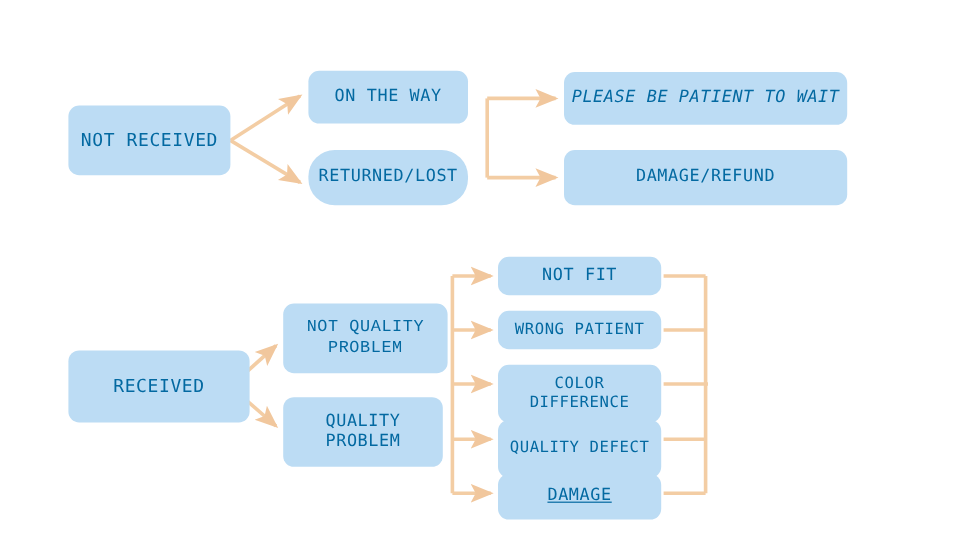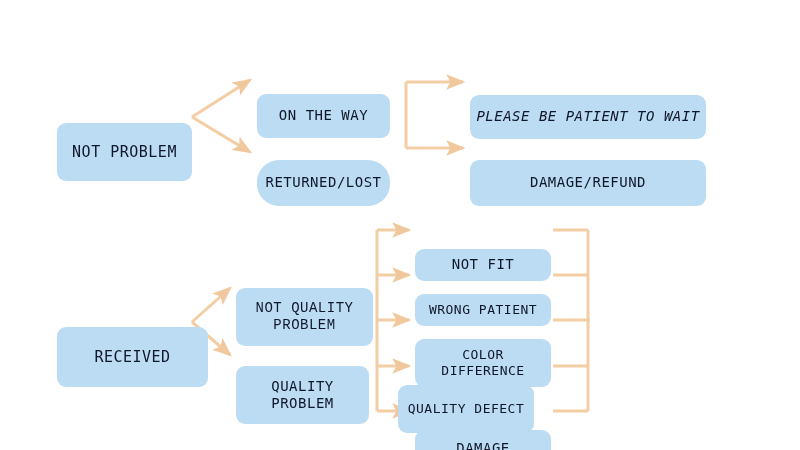--- a/index.html
+++ b/index.html
@@ -12,32 +12,31 @@
     width: 800px;
     height: 450px;
     background: #ffffff;
     overflow: hidden;
     font-family: "DejaVu Sans Mono", "Liberation Mono", monospace;
   }
   .node {
     position: absolute;
     background: #bcdcf4;
     border-radius: 9px;
-    color: #0f172a;
+    color: #0369a1;
     display: flex;
     align-items: center;
     justify-content: center;
     text-align: center;
     box-sizing: border-box;
     line-height: 1.25;
     letter-spacing: 0.5px;
     font-weight: 400;
     padding: 2px 4px;
     white-space: pre-line;
-    margin-top: 35px;
   }
   .edge-layer {
     position: absolute;
     left: 0;
     top: 0;
     width: 800px;
     height: 450px;
     pointer-events: none;
   }
   
@@ -89,21 +88,21 @@
     <g stroke="#f3cda4" stroke-width="3" fill="none">
       <path d="M588,230 L588,411"></path>
       <line x1="553" y1="230" x2="588" y2="230"></line>
       <line x1="553" y1="275" x2="588" y2="275"></line>
       <line x1="553" y1="320" x2="590" y2="320"></line>
       <line x1="553" y1="366" x2="588" y2="366"></line>
       <line x1="553" y1="411" x2="588" y2="411"></line>
     </g>
   </svg>
 
-  <div class="node fs-15" style="left:57px; top:88px; width:135px; height:58px;">NOT PROBLEM</div>
+  <div class="node fs-15" style="left:57px; top:88px; width:135px; height:58px;">NOT RECEIVED</div>
 
   <div class="node fs-14" style="left:257px; top:59px; width:133px; height:44px;">ON THE WAY</div>
 
   <div class="node fs-14" style="left:257px; top:125px; width:133px; height:46px;border-radius:22px;">RETURNED/LOST</div>
 
   <div class="node fs-14" style="left:470px; top:60px; width:236px; height:44px;font-style:italic;">PLEASE BE PATIENT TO WAIT</div>
 
   <div class="node fs-14" style="left:470px; top:125px; width:236px; height:46px;">DAMAGE/REFUND</div>
 
   <div class="node fs-15" style="left:57px; top:292px; width:151px; height:60px;">RECEIVED</div>
@@ -113,18 +112,18 @@
 
   <div class="node fs-14" style="left:236px; top:331px; width:133px; height:58px;">QUALITY
 PROBLEM</div>
 
   <div class="node fs-14" style="left:415px; top:214px; width:136px; height:32px;">NOT FIT</div>
 
   <div class="node fs-13" style="left:415px; top:259px; width:136px; height:32px;">WRONG PATIENT</div>
 
   <div class="node fs-13" style="left:415px; top:304px; width:136px; height:48px;">COLOR DIFFERENCE</div>
 
-  <div class="node fs-13" style="left:398px; top:350px; width:136px; height:48px;text-align:center;">QUALITY DEFECT</div>
+  <div class="node fs-13" style="left:415px; top:350px; width:136px; height:48px;text-align:center;">QUALITY DEFECT</div>
 
-  <div class="node fs-14" style="left:415px; top:395px; width:136px; height:38px;">DAMAGE</div>
+  <div class="node fs-14" style="left:415px; top:395px; width:136px; height:38px;text-decoration:underline;">DAMAGE</div>
 
 
 </div>
 
 </body></html>

